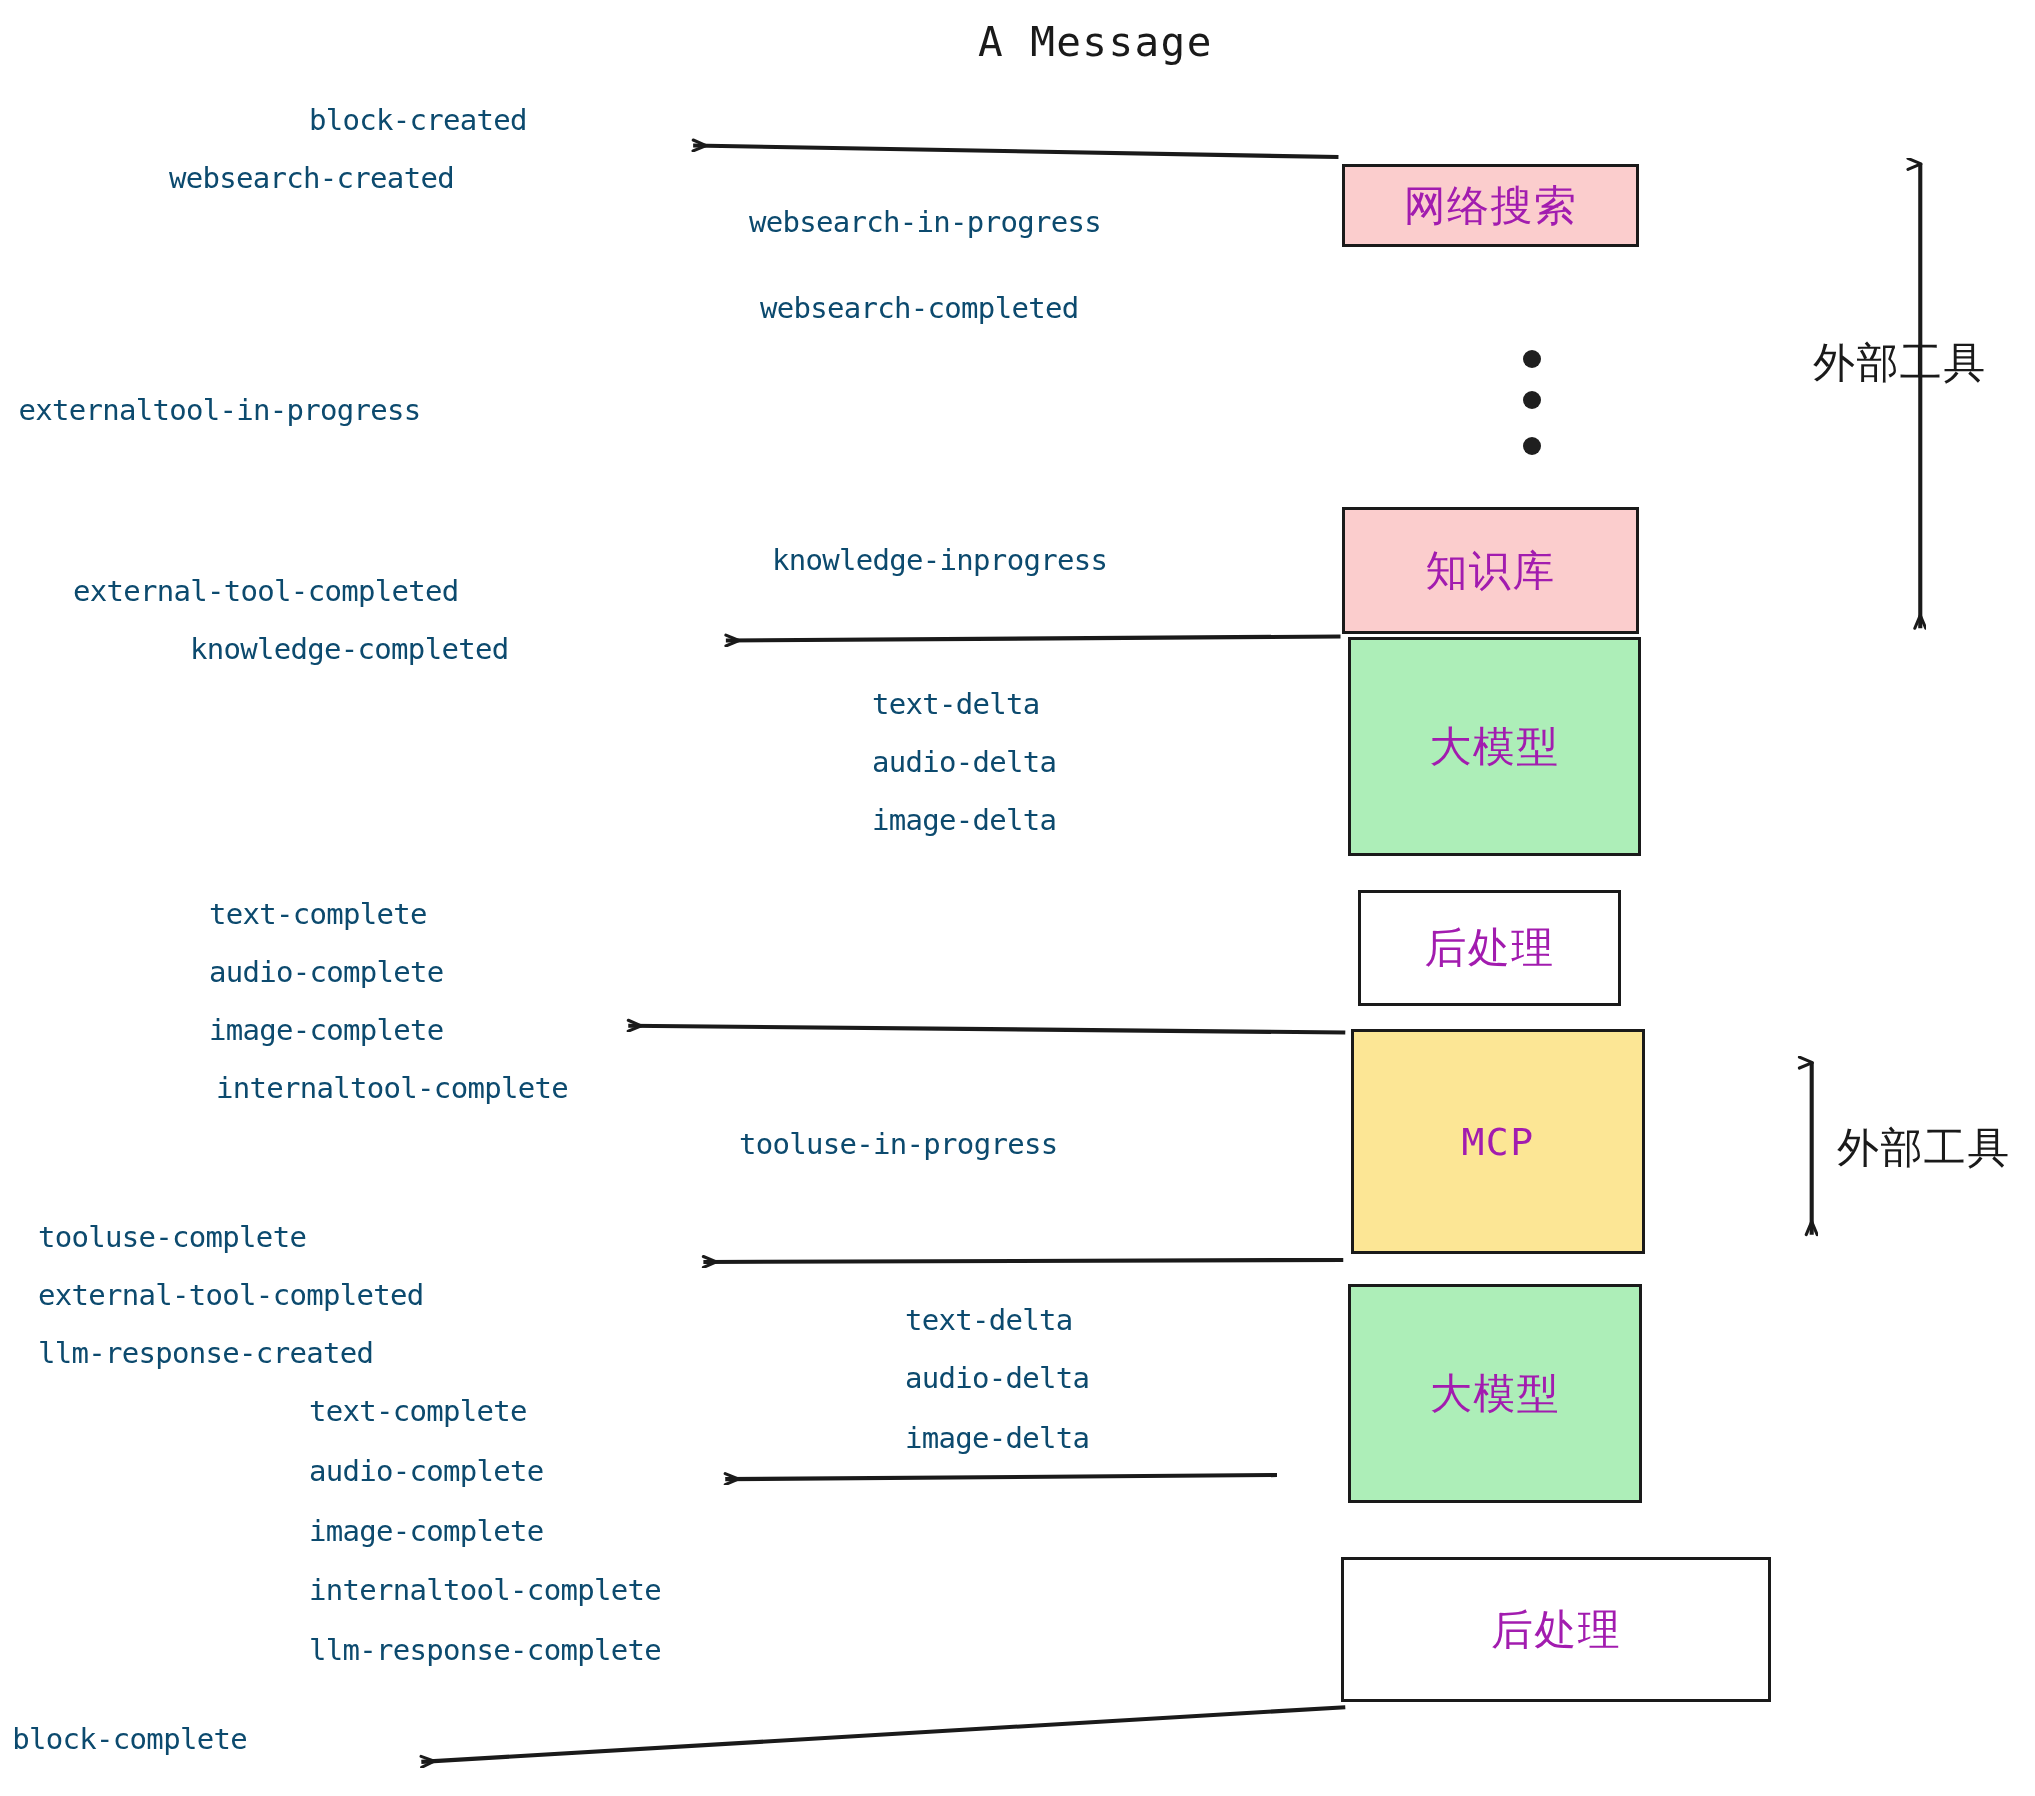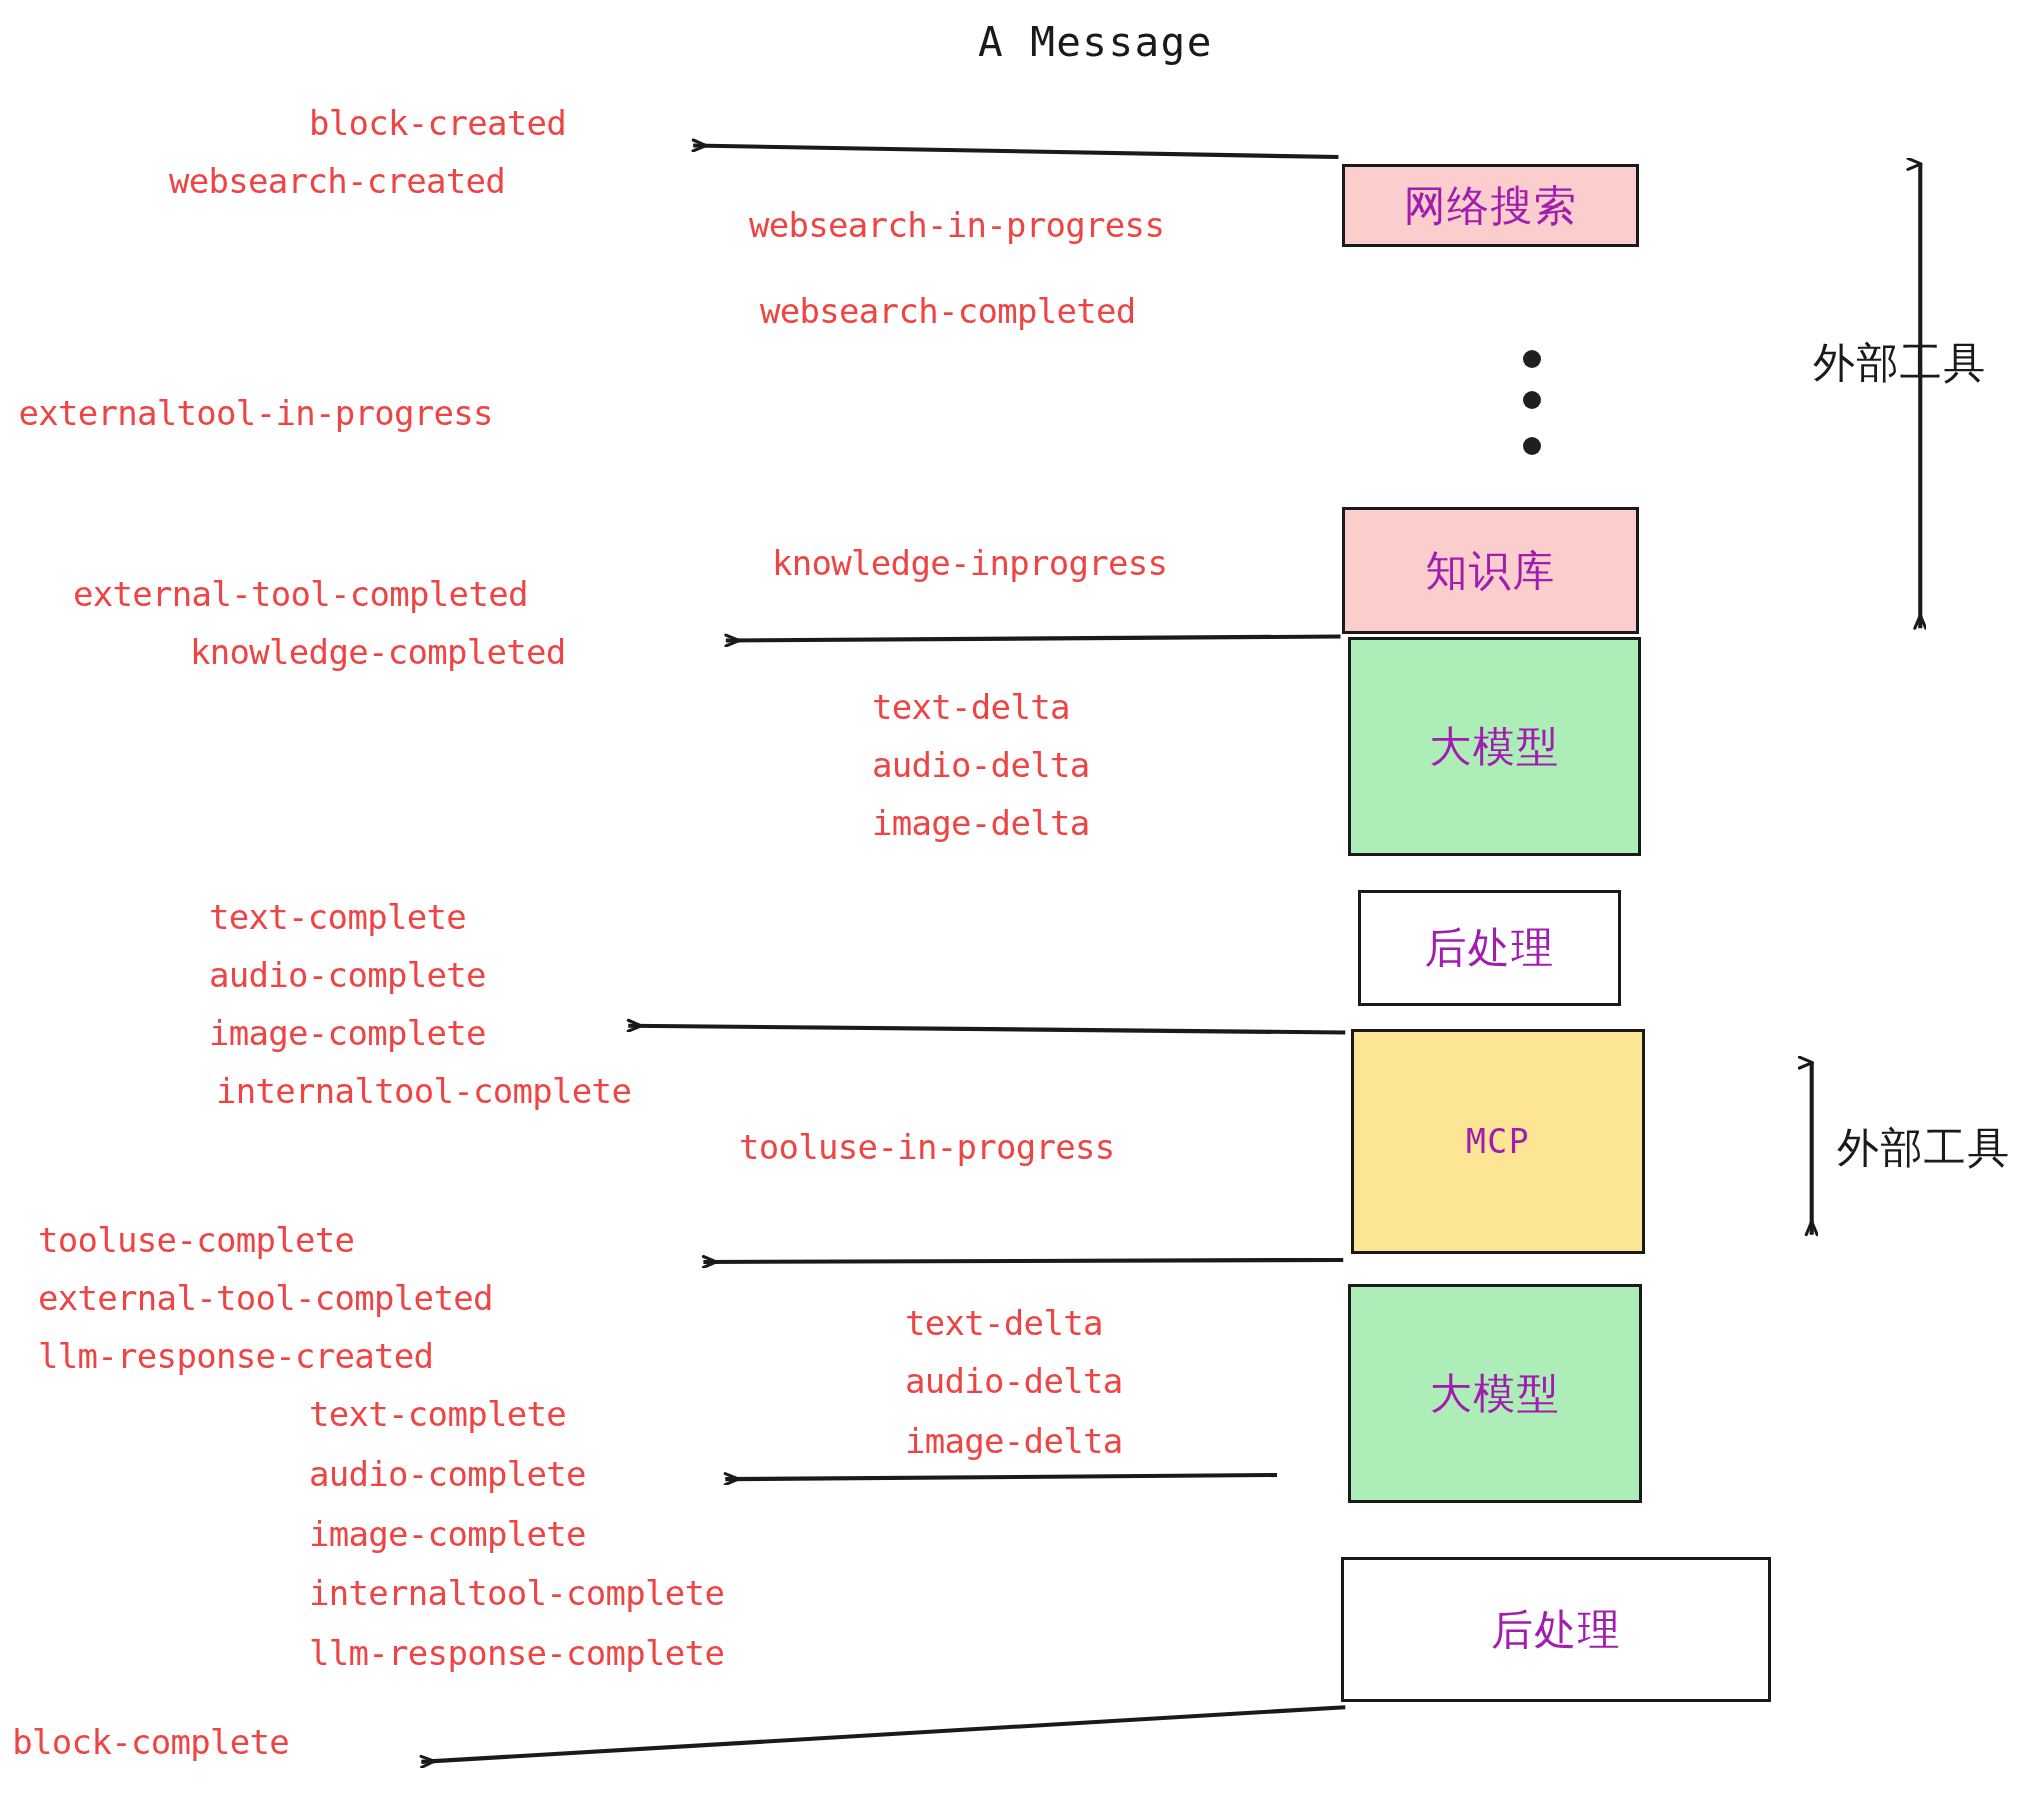--- a/index.html
+++ b/index.html
@@ -8,23 +8,23 @@
     width:2035px;
     height:1796px;
     background:#ffffff;
     overflow:hidden;
     font-family:"DejaVu Sans Mono", monospace;
     padding-left:40px;
   }
   .lbl{
     position:absolute;
     font-family:"DejaVu Sans Mono","Liberation Mono",monospace;
-    font-size:34px;
+    font-size:29px;
     line-height:1.0;
-    color:#ef4444;
+    color:#0c4a6e;
     white-space:pre;
     letter-spacing:-0.7px;
   }
   .title{
     position:absolute;
     font-family:"DejaVu Sans Mono","Liberation Mono",monospace;
     font-size:41px;
     color:#1a1a1a;
     white-space:pre;
     letter-spacing:1.4px;
@@ -36,21 +36,21 @@
     display:flex;
     align-items:center;
     justify-content:center;
     font-family:"DejaVu Sans","Liberation Sans",sans-serif;
     font-size:42px;
     color:#a21caf;
     letter-spacing:1.4px;
   }
   .box.mono{
     font-family:"DejaVu Sans Mono","Liberation Mono",monospace;
-    font-size:33px;
+    font-size:38px;
   }
   .dot{
     position:absolute;
     width:18px;height:18px;
     border-radius:50%;
     background:#1f1f1f;
   }
   .side-lbl{
     position:absolute;
     font-family:"DejaVu Sans","Liberation Sans",sans-serif;

